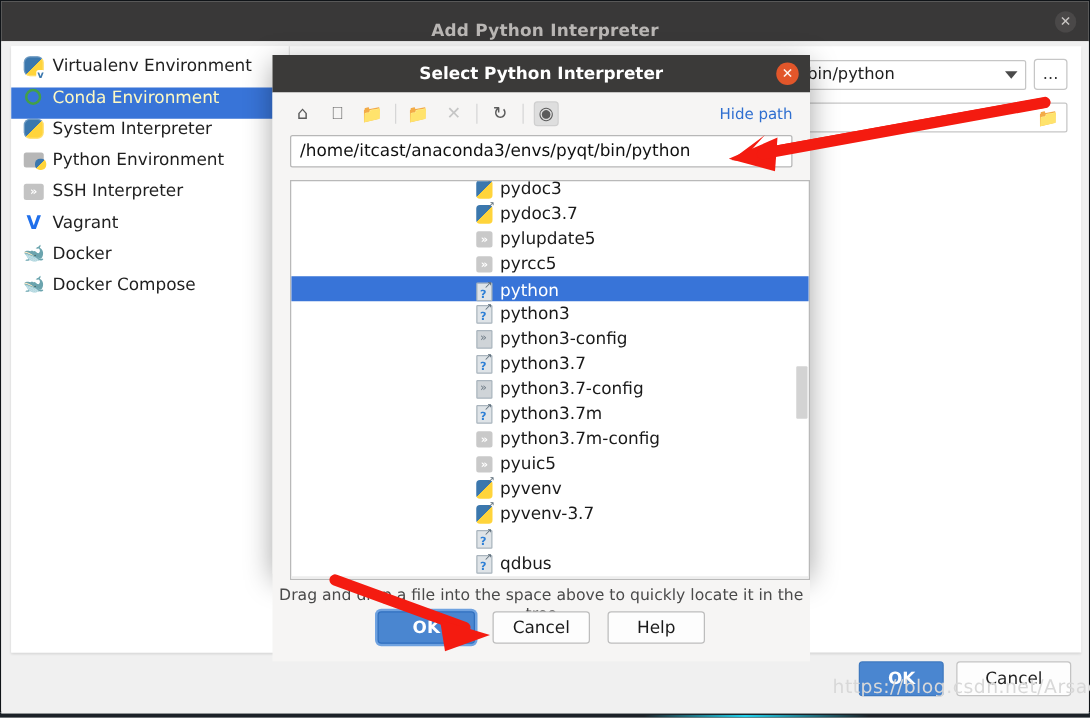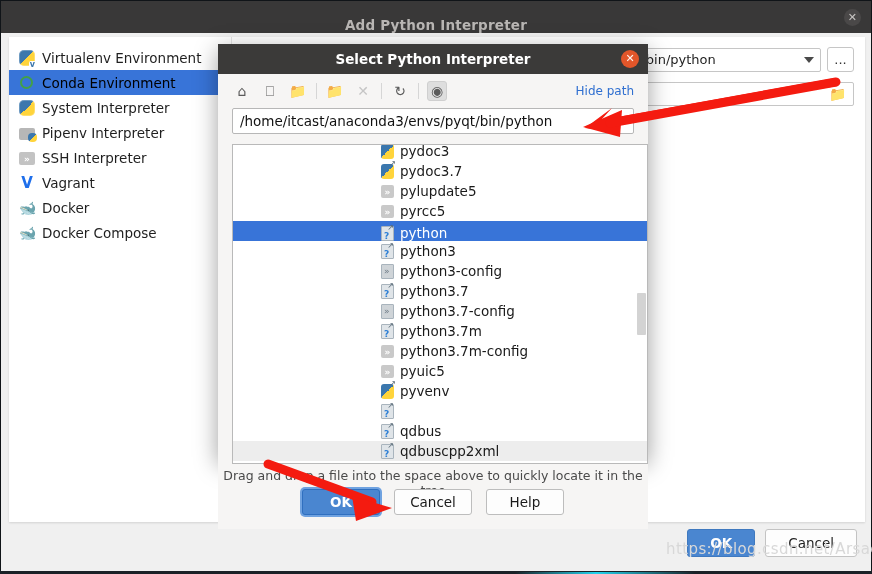--- a/index.html
+++ b/index.html
@@ -31,24 +31,24 @@
   #parent-card{
     position:absolute;left:8px;top:4px;width:856px;height:485px;background:#ffffff;
     box-shadow:0 1px 2px rgba(0,0,0,.12);
   }
   
   #sidebar{
     position:absolute;left:0;top:0;width:222px;height:485px;background:#ffffff;
     border-right:1px solid #e4e4e4;
   }
   .side-item{
-    height:25px;display:flex;align-items:center;gap:7px;padding-left:10px;
+    height:25px;display:flex;align-items:flex-start;gap:7px;padding-left:10px;
     font-size:13.5px;color:#1f1f1f;cursor:default;white-space:nowrap;
   }
-  .side-item.selected{background:#3874d8;color:#000000;}
+  .side-item.selected{background:#3874d8;color:#fef9c3;}
   .side-ico{width:16px;height:16px;flex:none;position:relative;}
   
   .ico-python{
     background:
       linear-gradient(135deg,#3b77ad 0 50%,#ffd43b 50% 100%);
     border-radius:5px;box-shadow:inset 0 0 0 1px rgba(255,255,255,.25);
   }
   .ico-venv::after{
     content:"v";position:absolute;right:-1px;bottom:-3px;font-size:8px;font-weight:bold;
     color:#3b77ad;background:#fff;border-radius:2px;line-height:8px;padding:0 1px;
@@ -216,21 +216,21 @@
               <span class="ico-conda" style="display:block"></span>
             </span>
           <span>Conda Environment</span>
         </div>
         <div class="side-item">
           <span class="side-ico ico-python"></span>
           <span>System Interpreter</span>
         </div>
         <div class="side-item">
           <span class="side-ico ico-folder"></span>
-          <span>Pipenv Interpreter</span>
+          <span>Python Environment</span>
         </div>
         <div class="side-item">
           <span class="side-ico ico-term">»</span>
           <span>SSH Interpreter</span>
         </div>
         <div class="side-item">
           <span class="side-ico ico-vagrant">V</span>
           <span>Vagrant</span>
         </div>
         <div class="side-item">
@@ -342,20 +342,24 @@
           </div>
         <div class="file-row">
             <span class="f-ico f-arrow">»</span>
             <span>pyuic5</span>
           </div>
         <div class="file-row">
             <span class="f-ico f-py"></span>
             <span>pyvenv</span>
           </div>
         <div class="file-row">
+            <span class="f-ico f-py"></span>
+            <span>pyvenv-3.7</span>
+          </div>
+        <div class="file-row">
             <span class="f-ico f-exec"></span>
           </div>
         <div class="file-row">
             <span class="f-ico f-exec"></span>
             <span>qdbus</span>
           </div>
         <div class="file-row hover">
             <span class="f-ico f-exec"></span>
             <span>qdbuscpp2xml</span>
           </div>

